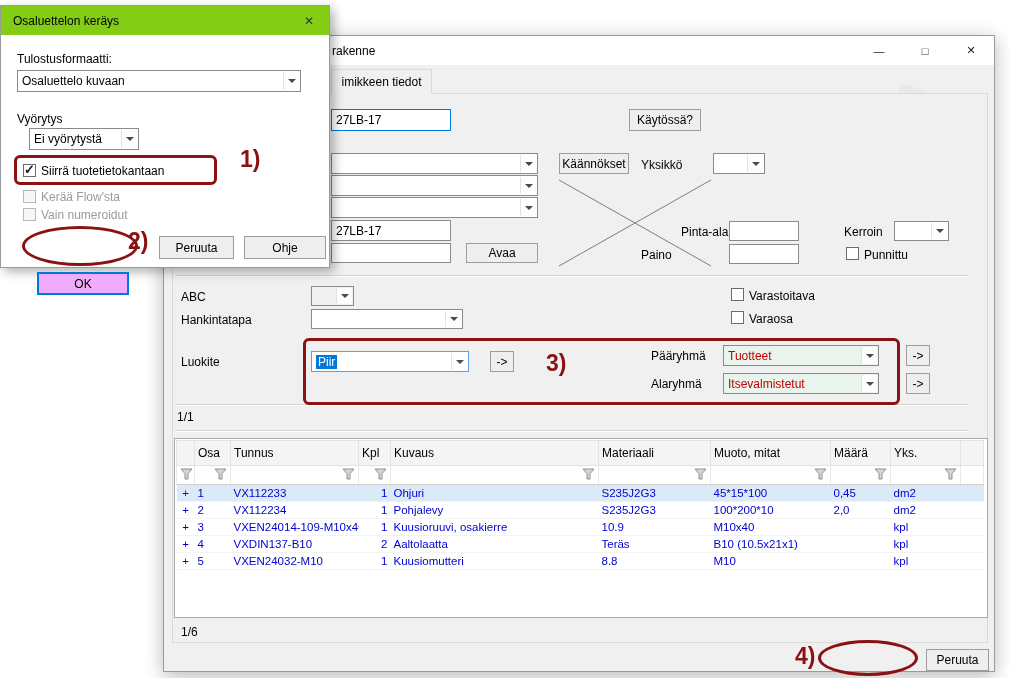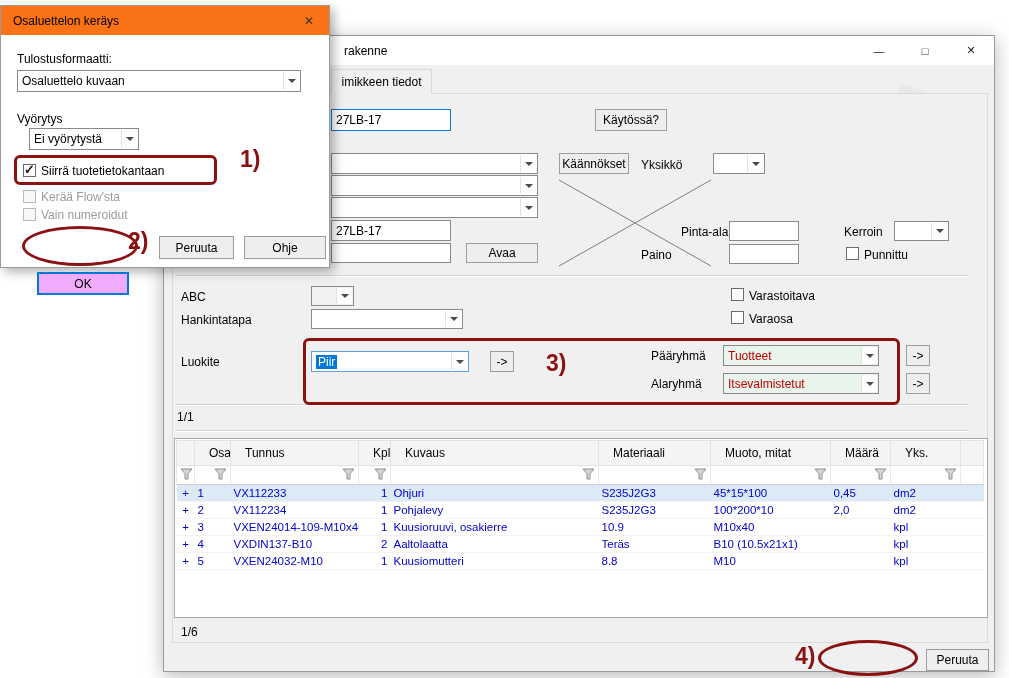--- a/index.html
+++ b/index.html
@@ -51,21 +51,21 @@
   .groove { position:absolute; height:2px; border-top:1px solid #d2d2d2; border-bottom:1px solid #ffffff; }
 
   .tab { position:absolute; background:#f0f0f0; border:1px solid #d8d8d8; border-bottom:none;
          display:flex; align-items:center; justify-content:center; font-size:12px; z-index:3; }
   .tabpage { position:absolute; border:1px solid #dadada; background:#f0f0f0; z-index:1; }
   .z2 { z-index:2; }
 
   .table-panel { position:absolute; left:10px; top:402px; width:814px; height:180px; background:#fff;
                  border:1px solid #a8a8a8; overflow:hidden; z-index:2; }
   table.parts { border-collapse:collapse; table-layout:fixed; width:808px; margin:1px; }
-  table.parts th { font-weight:normal; text-align:left; font-size:12px; padding:4px 14px;
+  table.parts th { font-weight:normal; text-align:left; font-size:12px; padding:4px 3px;
                    background:#f4f4f4; border:1px solid #e2e2e2; height:25px; overflow:hidden; white-space:nowrap; }
   tr.filter-row td { border:1px solid #e8e8e8; border-bottom:1px solid #cfcfcf; height:19px;
                      text-align:right; padding:1px 3px; background:#fff; }
   .funnel path { fill:#d6d6d6; stroke:#8f8f8f; stroke-width:1; }
   tbody.parts-body td { font-size:11.5px; color:var(--table-text,#0000d0); padding:1px 3px; height:17px;
                         white-space:nowrap; overflow:hidden; border-bottom:1px solid #f3f3f3; }
   tbody.parts-body td:nth-child(1) { text-align:center; }
   tbody.parts-body td:nth-child(4) { text-align:right; }
   tr.row-selected { background:var(--selected-row-bg,#dceaf8); }
 
@@ -84,35 +84,35 @@
 <div class="canvas">
 
   <div class="dialog main-dialog">
 
     <svg class="deco" style="left:640px;top:40px;" width="190" height="560" viewBox="0 0 190 560" fill="none">
       <path d="M95 15 C 180 35, 185 110, 105 135" stroke="#e9e9e9" stroke-width="16"></path>
       <path d="M155 205 C 60 280, 180 360, 110 430" stroke="#ececec" stroke-width="14"></path>
     </svg>
 
     <div class="titlebar">
-      <span class="title" style="left:168px;margin-left:12px;">rakenne</span>
+      <span class="title" style="left:168px;">rakenne</span>
       <div class="winctrls">
         <div class="winbtn">—</div>
         <div class="winbtn">□</div>
         <div class="winbtn">✕</div>
       </div>
     </div>
 
     <div class="tab" style="left:167px;top:33px;width:101px;height:25px;">
       <span>imikkeen tiedot</span>
     </div>
     <div class="tabpage" style="left:8px;top:57px;width:816px;height:550px;"></div>
 
     <input class="tinput focus z2" readonly="" style="left: 167px; top: 73px; width: 120px; height: 22px;" value="27LB-17">
-    <div class="btn z2" style="left:431px;top:73px;width:72px;height:22px;">Käytössä?</div>
+    <div class="btn z2" style="left:465px;top:73px;width:72px;height:22px;">Käytössä?</div>
 
     <div class="combo z2" style="left:167px;top:117px;width:207px;height:21px;">
       <span></span>
         <span class="arrow">
           <i class="tri"></i>
         </span>
     </div>
     <div class="combo z2" style="left:167px;top:139px;width:207px;height:21px;">
       <span></span>
         <span class="arrow">
@@ -334,21 +334,21 @@
       </table>
     </div>
 
     <span class="lbl z2" style="left:17px;top:589px;">1/6</span>
 
     <div class="btn default z2" style="left:670px;top:613px;width:76px;height:22px;">OK</div>
     <div class="btn z2" style="left:762px;top:613px;width:63px;height:22px;">Peruuta</div>
   </div>
 
   <div class="dialog small-dialog">
-    <div class="titlebar" style="background:#f97316;">
+    <div class="titlebar" style="background:#84cc16;">
       <span class="title" style="left:12px;">Osaluettelon keräys</span>
       <span class="closebtn-sm">✕</span>
     </div>
 
     <span class="lbl" style="left:16px;top:46px;">Tulostusformaatti:</span>
     <div class="combo" style="left:16px;top:64px;width:284px;height:22px;">
       <span>Osaluettelo kuvaan</span>
       <span class="arrow">
           <i class="tri"></i>
         </span>

